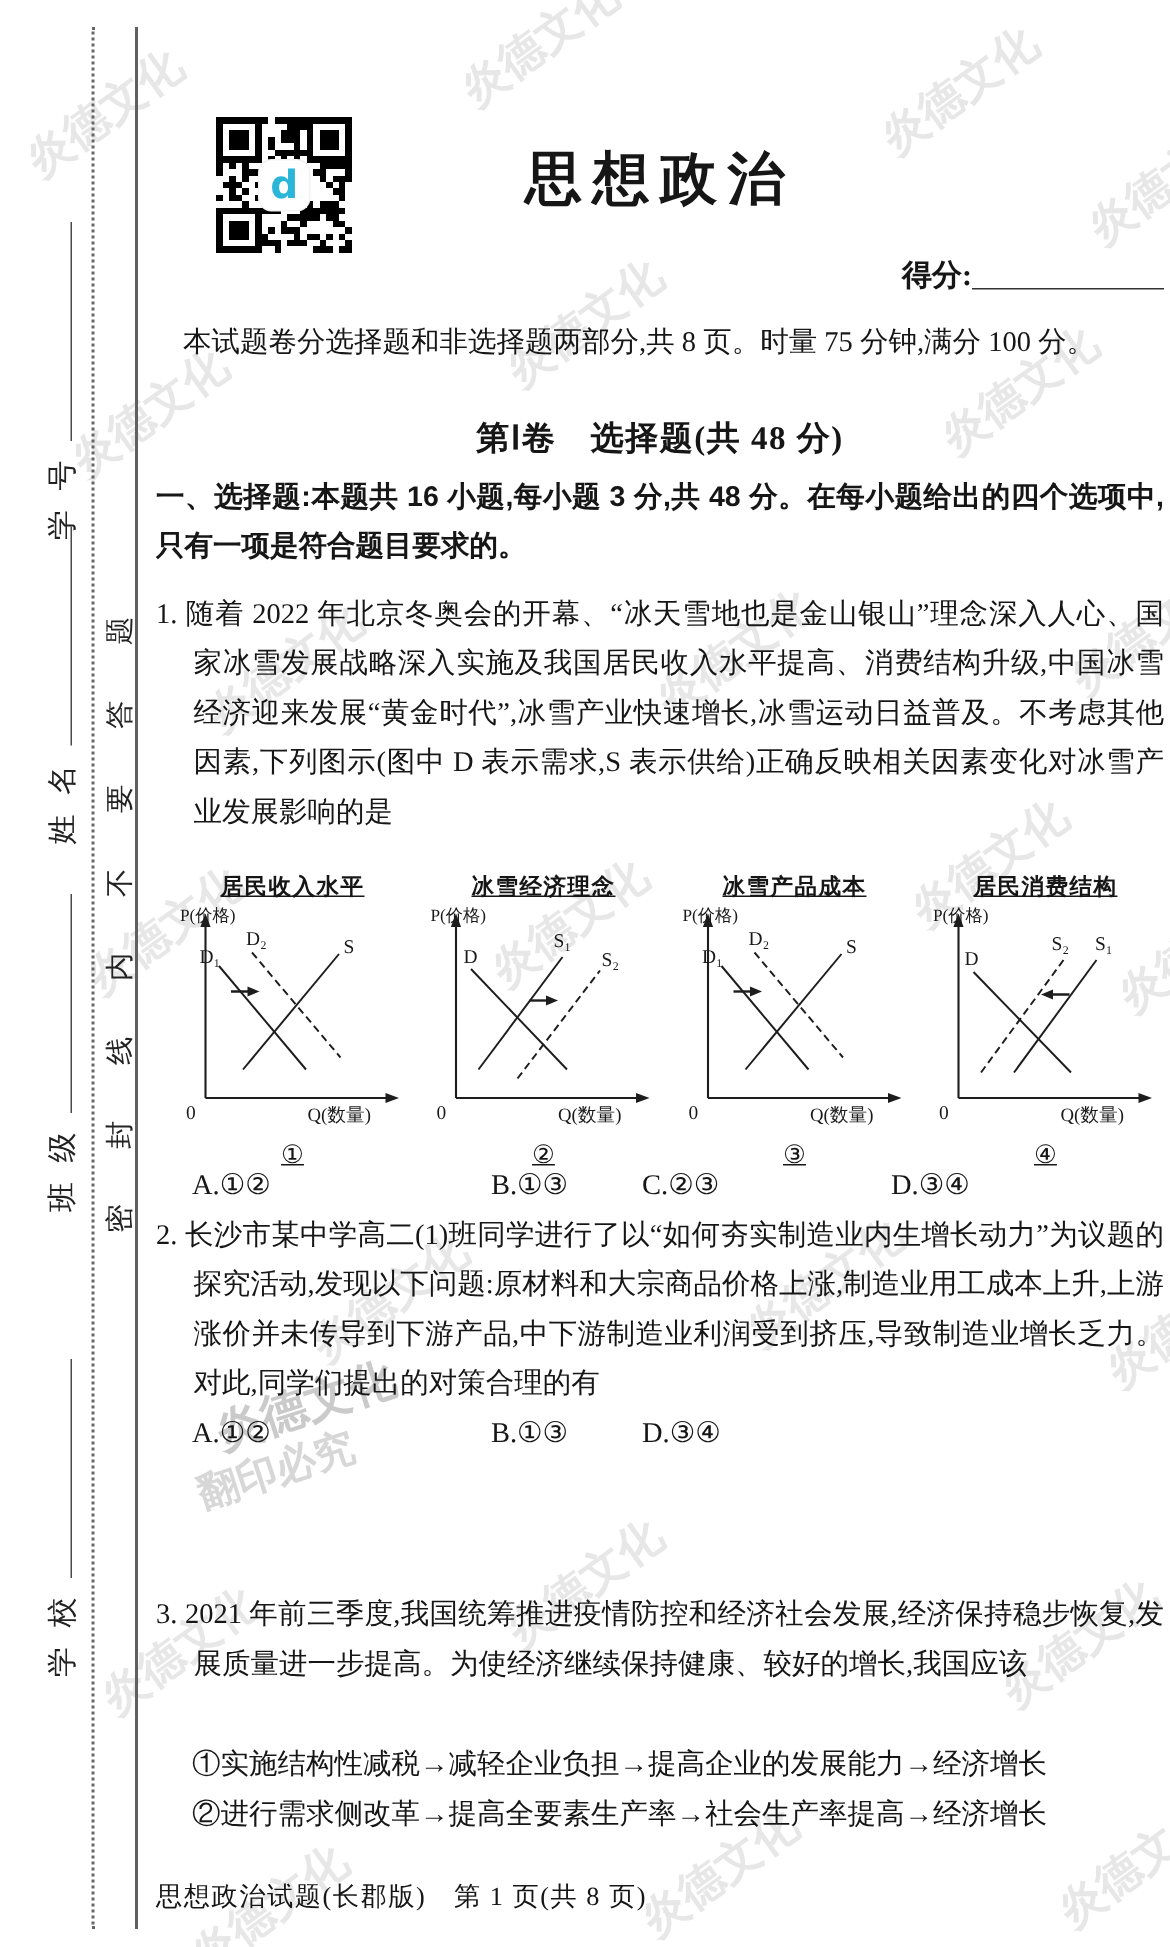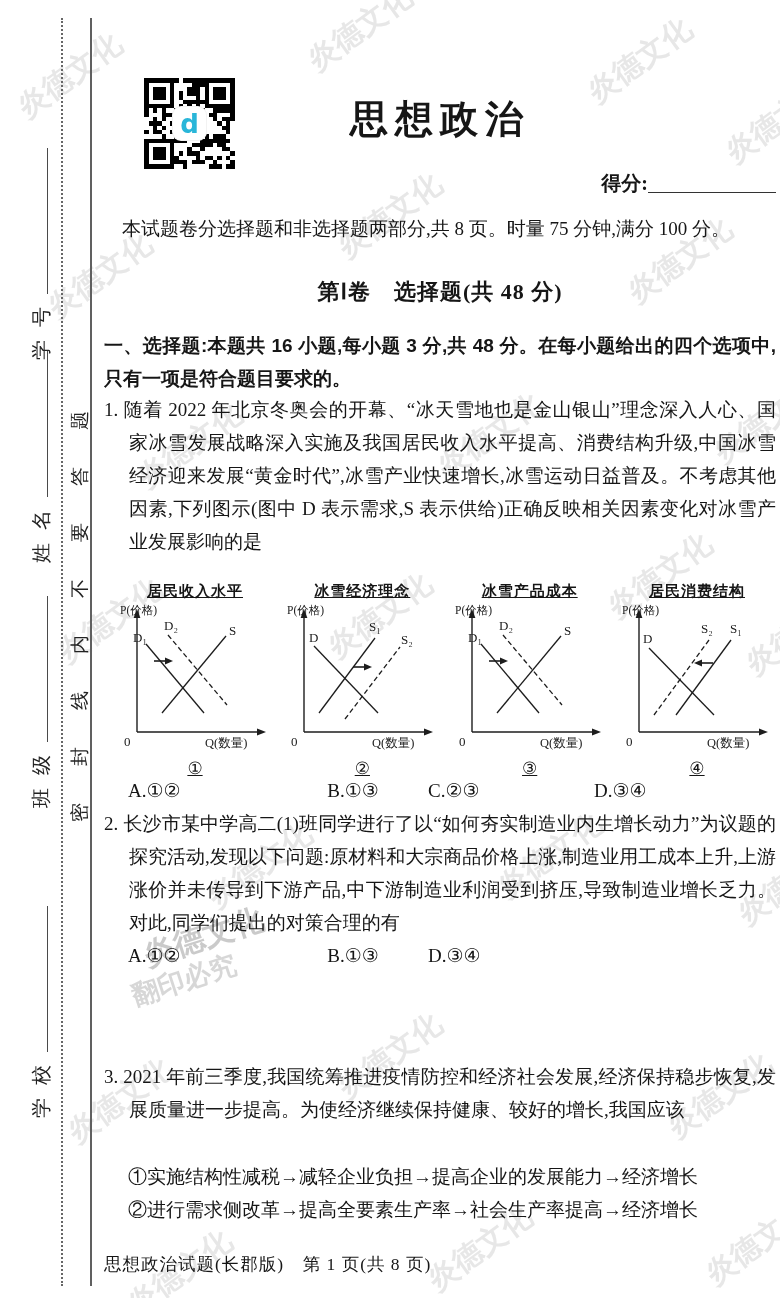--- a/index.html
+++ b/index.html
@@ -32,21 +32,21 @@
 
   .qr { position:absolute; left:142px; top:76px; width:95px; height:95px; }
   .qr-logo { position:absolute; left:31px; top:31px; width:33px; height:33px; background:#fff;
              border-radius:8px; display:flex; align-items:center; justify-content:center;
              box-shadow:0 0 0 1px #f2f2f2; }
   .qr-logo span { font-family:"DejaVu Sans", sans-serif; font-weight:bold; font-size:26px; line-height:1; }
 
   .para { font-size:19px; line-height:33px; text-align:justify; overflow:hidden; }
   .intro { top:212px; text-indent:18px; height:38px; }
   .section-heading { top:277px; text-align:center; font-size:22px; font-weight:bold; letter-spacing:1px; }
-  .instruction { top:329px; font-weight:bold; font-family:"Liberation Sans", sans-serif;
+  .instruction { top:315px; font-weight:bold; font-family:"Liberation Sans", sans-serif;
                  font-size:19px; height:70px; }
   .qpara { padding-left:25px; text-indent:-25px; }
   .qno { padding-right:5px; }
   .q1 { top:393px; height:168px; }
   .q2 { top:807px; }
   .q2 .qtext { height:132px; }
   .q2 .sub { padding-left:24px; height:100px; }
   .q3 { top:1060px; }
   .q3 .qtext { height:100px; }
   .flow { padding-left:24px; font-size:19px; line-height:33px; white-space:nowrap; }

